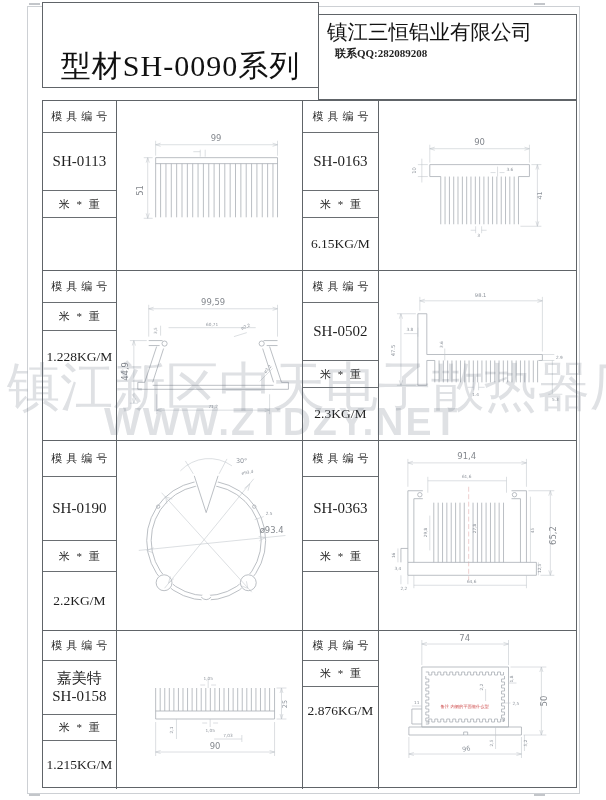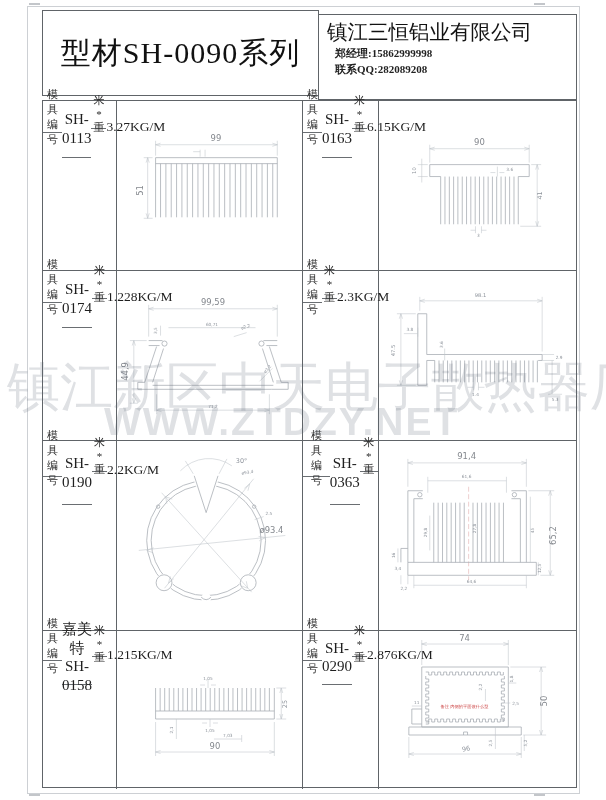--- a/index.html
+++ b/index.html
@@ -1,30 +1,30 @@
 <!DOCTYPE html>
 <html><head>
 <meta charset="utf-8">
 <style>
   html,body{margin:0;padding:0;background:#fff;}
   .page{position:relative;width:606px;height:800px;background:#fff;overflow:hidden;
         font-family:"Liberation Serif","DejaVu Serif",serif;color:#1f1f1f;}
   .mark{position:absolute;width:11px;height:2px;background:#c3c6ca;}
   .frame{position:absolute;left:27px;top:6px;width:551px;height:786px;border:1px solid #cdd0d4;}
   .hbox{position:absolute;border:1px solid #606468;background:#fff;box-sizing:border-box;}
-  .title-box{left:42px;top:10px;width:277px;height:86px;display:flex;align-items:center;justify-content:center;}
+  .title-box{left:42px;top:2px;width:277px;height:86px;display:flex;align-items:flex-end;justify-content:center;}
   .title{font-size:30px;letter-spacing:1px;color:#111;}
   .company-box{left:318px;top:14px;width:259px;height:86px;padding:3px 6px 0 8px;}
   .cname{font-size:20.5px;color:#111;white-space:nowrap;}
   .cline{font-size:11px;font-weight:bold;line-height:1.45;color:#222;padding-left:8px;white-space:nowrap;}
   .cline.addr{padding-left:2px;}
   .tbl{position:absolute;left:42px;top:100px;width:535px;height:688px;border:1px solid #606468;box-sizing:border-box;background:#fff;}
   .row{display:flex;box-sizing:border-box;border-bottom:1px solid #606468;}
   .row:last-child{border-bottom:none;}
-  .lcol{box-sizing:border-box;border-right:1px solid #606468;display:flex;flex-direction:row;}
+  .lcol{box-sizing:border-box;border-right:1px solid #606468;display:flex;flex-direction:column;}
   .lcol.left{width:74px;}
   .lcol.right{width:76px;}
   .dcol{box-sizing:border-box;position:relative;border-right:1px solid #606468;}
   .dcol.l{width:187px;}
   .dcol.r{width:198px;border-right:none;}
   .dcol svg{position:absolute;left:0;top:0;width:100%;height:100%;}
   .lc{display:flex;align-items:center;justify-content:center;box-sizing:border-box;
       border-bottom:1px solid #6a6e72;text-align:center;}
   .lc1{height:19%;font-size:11px;letter-spacing:4px;padding-left:4px;color:#2b2b2b;}
   .lc2{height:34%;font-size:15px;flex-direction:column;line-height:1.25;}
@@ -52,32 +52,30 @@
   <div class="mark" style="left:534px;top:3px;"></div>
   <div class="mark" style="left:29px;top:794px;"></div>
   <div class="mark" style="left:534px;top:794px;"></div>
   <div class="frame"></div>
 
   <div class="hbox title-box">
     <span class="title">型材SH-0090系列</span>
   </div>
   <div class="hbox company-box">
     <div class="cname">镇江三恒铝业有限公司</div>
-    <div class="cline">郑经理:15862999998</div>
     <div class="cline">联系QQ:282089208</div>
   </div>
 
   <div class="tbl">
 
     <div class="row" style="height:170px;">
       <div class="lcol left">
         <div class="lc lc1">模具编号</div>
         <div class="lc lc2">SH-0113</div>
         <div class="lc lc3">米 * 重</div>
-        <div class="lc lc4">3.27KG/M</div>
       </div>
       <div class="dcol l">
         <svg viewBox="0 0 187 170" preserveAspectRatio="none">
           <path class="d" d="M39,44H162 M39,40V55 M162,40V55 M39,44l5,-1.6 M39,44l5,1.6 M162,44l-5,-1.6 M162,44l-5,1.6"></path>
           <text class="t8" x="100" y="40" text-anchor="middle">99</text>
           <path class="d" d="M31,57V118 M27,57H36 M27,118H36 M31,57l-1.6,5 M31,57l1.6,5 M31,118l-1.6,-5 M31,118l1.6,-5"></path>
           <text class="t8" x="26" y="90" text-anchor="middle" transform="rotate(-90 26 90)">51</text>
           <path class="s" d="M39,57H162 M39,63H162 M39,57V117 M162,57V117"></path>
           <path class="s" d="M44,63V117M49.4,63V117M54.8,63V117M60.2,63V117M65.6,63V117M71,63V117M76.4,63V117M81.8,63V117M87.2,63V117M92.6,63V117M98,63V117M103.4,63V117M108.8,63V117M114.2,63V117M119.6,63V117M125,63V117M130.4,63V117M135.8,63V117M141.2,63V117M146.6,63V117M152,63V117M157.4,63V117"></path>
           <path class="d" d="M84,49V56 M89,49V56 M84,51h-7"></path>
@@ -103,21 +101,20 @@
           <text class="t6" x="164" y="95" text-anchor="middle" transform="rotate(-90 164 95)">41</text>
           <path class="d" d="M97,126V133 M103,126V133 M97,130H92 M103,130H108"></path>
           <text class="t4" x="100" y="137" text-anchor="middle">3</text>
         </svg>
       </div>
     </div>
 
     <div class="row" style="height:170px;">
       <div class="lcol left">
         <div class="lc lc1">模具编号</div>
-        <div class="lc lc2">SH-0174</div>
         <div class="lc lc3">米 * 重</div>
         <div class="lc lc4">1.228KG/M</div>
       </div>
       <div class="dcol l">
         <svg viewBox="0 0 187 170" preserveAspectRatio="none">
           <path class="d" d="M32,38H162 M32,34V66 M162,34V66 M32,38l5,-1.6 M32,38l5,1.6 M162,38l-5,-1.6 M162,38l-5,1.6"></path>
           <text class="t8" x="97" y="34" text-anchor="middle">99,59</text>
           <path class="d" d="M17,70V133 M13,70H30 M13,133H21 M17,70l-1.6,5 M17,70l1.6,5 M17,133l-1.6,-5 M17,133l1.6,-5"></path>
           <text class="t8" x="11" y="101" text-anchor="middle" transform="rotate(-90 11 101)">44,9</text>
           <path class="s" d="M32,70H46 M32,75H43 M148,70H162 M151,75H162"></path>
@@ -132,20 +129,21 @@
           <path class="d" d="M118,66L131,62"></path>
           <text class="t4" x="126" y="59" transform="rotate(-20 126 59)">ø2,2</text>
           <path class="d" d="M144,111L157,98"></path>
           <text class="t4" x="150" y="103" transform="rotate(-48 150 103)">ø3,2</text>
           <path class="d" d="M40,140H154 M40,124V144 M154,124V144 M40,140l5,-1.5 M40,140l5,1.5 M154,140l-5,-1.5 M154,140l-5,1.5"></path>
           <text class="t4" x="97" y="138" text-anchor="middle">71,2</text>
         </svg>
       </div>
       <div class="lcol right">
         <div class="lc lc1">模具编号</div>
+        <div class="lc lc2">SH-0502</div>
         <div class="lc lc3">米 * 重</div>
         <div class="lc lc4">2.3KG/M</div>
       </div>
       <div class="dcol r">
         <svg viewBox="0 0 198 170" preserveAspectRatio="none">
           <path class="d" d="M41,30H164 M41,26V40 M164,26V81 M41,30l5,-1.6 M41,30l5,1.6 M164,30l-5,-1.6 M164,30l-5,1.6"></path>
           <text class="t5" x="102" y="26" text-anchor="middle">98.1</text>
           <path class="d" d="M22,43V115 M18,43H37 M18,115H37 M22,43l-1.6,5 M22,43l1.6,5 M22,115l-1.6,-5 M22,115l1.6,-5"></path>
           <text class="t5" x="16" y="80" text-anchor="middle" transform="rotate(-90 16 80)">47.5</text>
           <path class="s" d="M39,43H48 M39,43V115 M48,43V84 M39,115H48 M48,84H164 M48,90H56 M160,90H164 M164,84V90 M48,90V115"></path>
@@ -256,21 +254,20 @@
           <path class="d" d="M98,108H126 M126,104V111"></path>
           <text class="t4" x="112" y="106" text-anchor="middle">7,03</text>
           <path class="d" d="M60,88V108"></path>
           <text class="t4" x="57" y="99" text-anchor="middle" transform="rotate(-90 57 99)">2,1</text>
           <path class="d" d="M39,121H159 M39,91V125 M159,91V125 M39,121l5,-1.5 M39,121l5,1.5 M159,121l-5,-1.5 M159,121l-5,1.5"></path>
           <text class="t8" x="99" y="118" text-anchor="middle">90</text>
         </svg>
       </div>
       <div class="lcol right">
         <div class="lc lc1">模具编号</div>
-        <div class="lc lc2">SH-0290</div>
         <div class="lc lc3">米 * 重</div>
         <div class="lc lc4">2.876KG/M</div>
       </div>
       <div class="dcol r">
         <svg viewBox="0 0 198 158" preserveAspectRatio="none">
           <path class="d" d="M43,13H130 M43,9V34 M130,9V34 M43,13l5,-1.6 M43,13l5,1.6 M130,13l-5,-1.6 M130,13l-5,1.6"></path>
           <text class="t8" x="86" y="10" text-anchor="middle">74</text>
           <path class="s" d="M43,36H130V96H43Z"></path>
           <path class="s" d="M47,41h3v3h3v-3h3v3h3v-3h3v3h3v-3h3v3h3v-3h3v3h3v-3h3v3h3v-3h3v3h3v-3h3v3h3v-3h3v3h3v-3h3v3h3v-3h3v3h3v-3h3v3h3v-3h3v3h3v-3"></path>
           <path class="s" d="M47,91h3v-3h3v3h3v-3h3v3h3v-3h3v3h3v-3h3v3h3v-3h3v3h3v-3h3v3h3v-3h3v3h3v-3h3v3h3v-3h3v3h3v-3h3v3h3v-3h3v3h3v-3h3v3h3v-3h3v3"></path>

